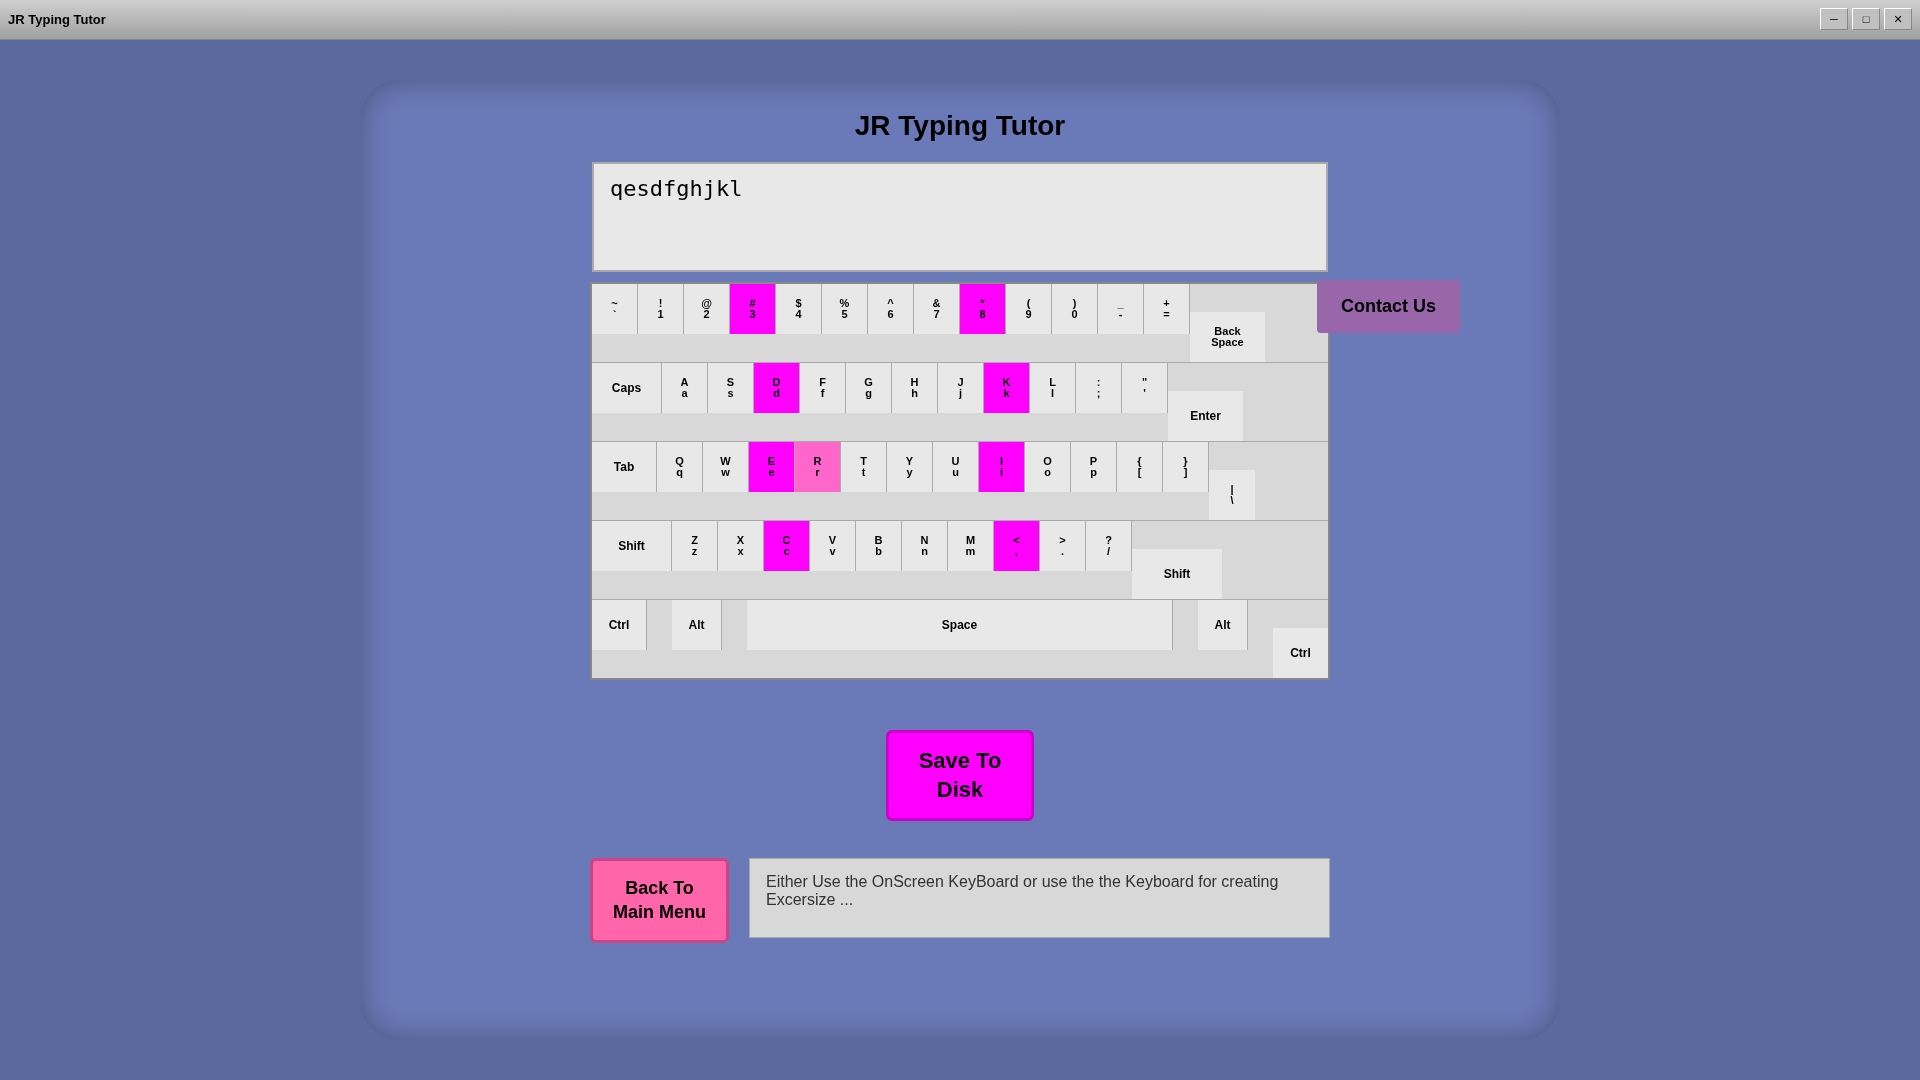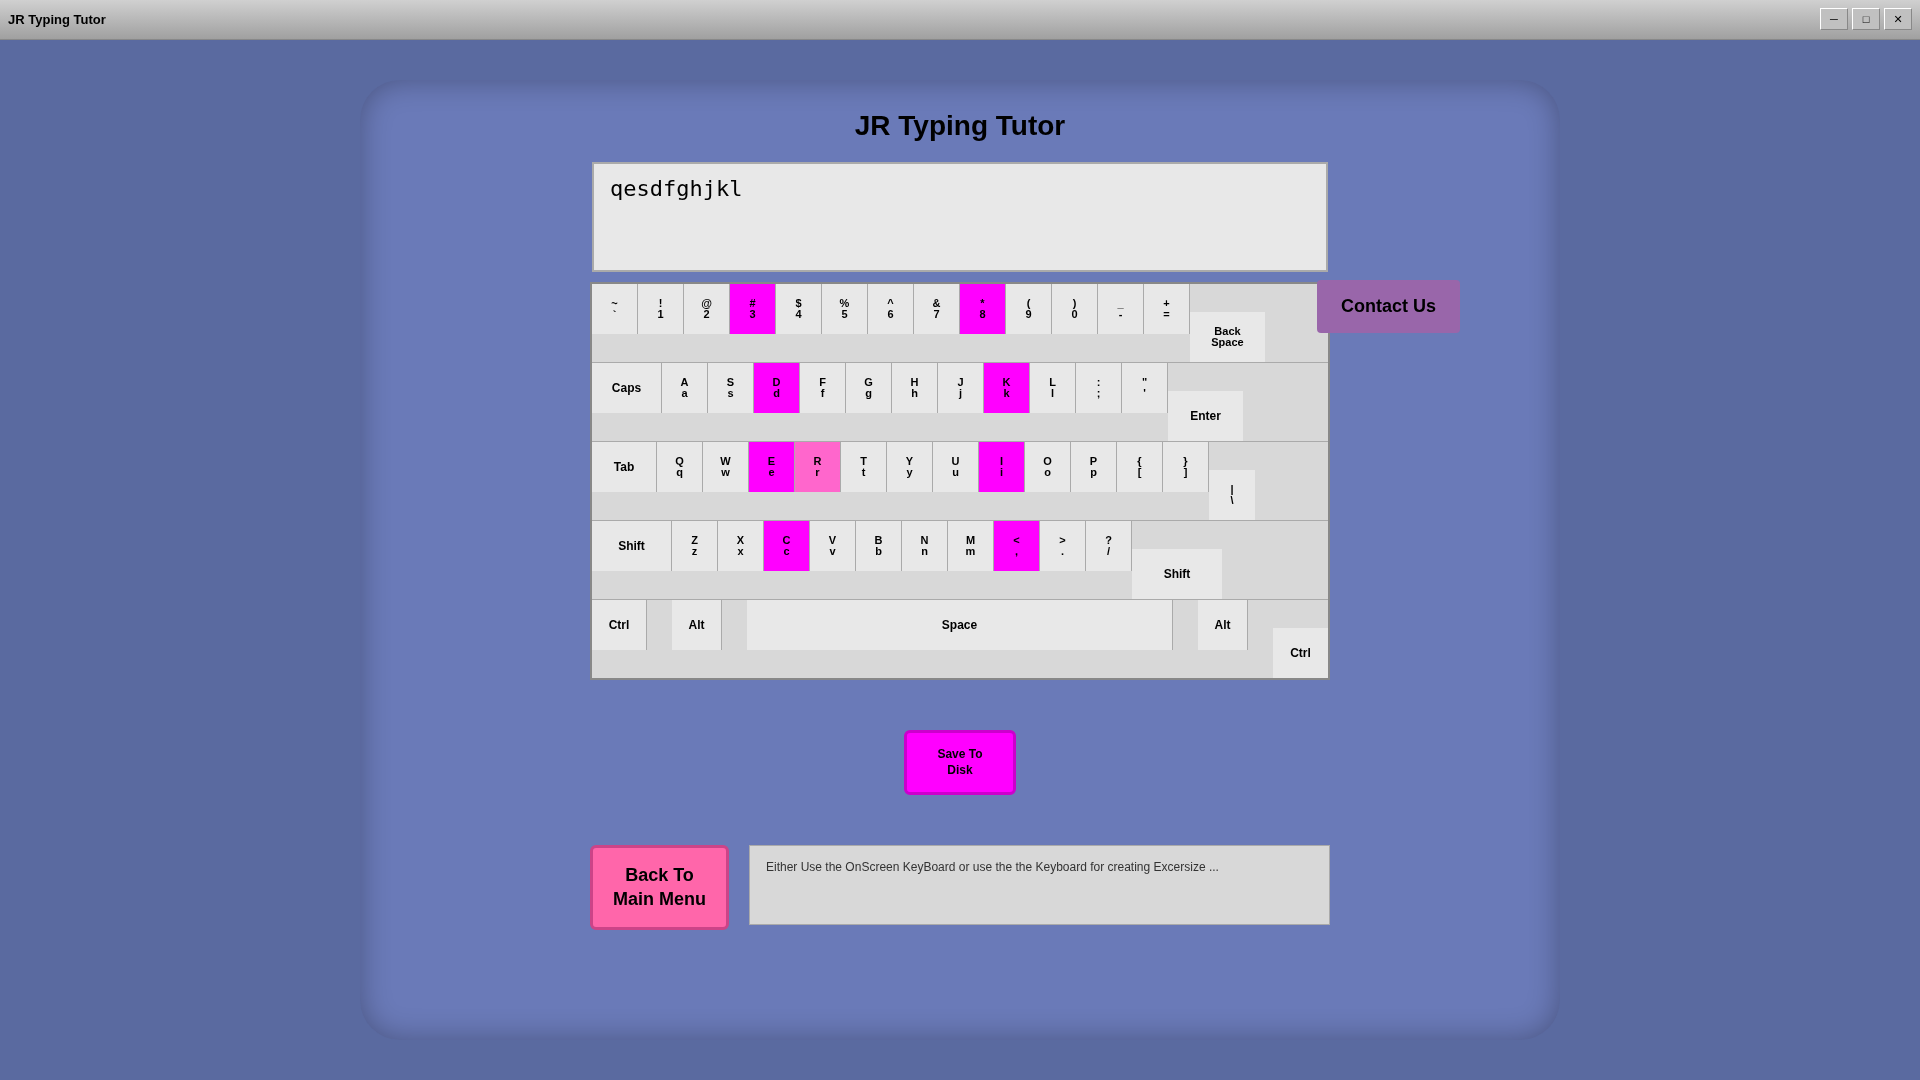--- a/index.html
+++ b/index.html
@@ -158,52 +158,52 @@
     }
     .key.enter {
       min-width: 75px;
     }
     .save-btn {
       margin-top: 50px;
       background: #ff00ff;
       color: #000;
       border: 3px solid #cc00cc;
       padding: 14px 30px;
-      font-size: 12px;
+      font-size: 22px;
       font-weight: bold;
       border-radius: 6px;
       cursor: pointer;
       line-height: 1.3;
       text-align: center;
     }
     .bottom-section {
       display: flex;
       align-items: flex-start;
       gap: 20px;
-      margin-top: 50px;
+      margin-top: 37px;
       width: 740px;
     }
     .back-btn {
       background: #ff66aa;
       color: #000;
       border: 3px solid #cc4488;
       padding: 16px 20px;
       font-size: 18px;
       font-weight: bold;
       border-radius: 6px;
       cursor: pointer;
       min-width: 130px;
       text-align: center;
       line-height: 1.3;
     }
     .info-box {
       background: #d8d8d8;
       border: 1px solid #aaa;
       padding: 14px 16px;
-      font-size: 12px;
+      font-size: 16px;
       color: #333;
       flex: 1;
       min-height: 80px;
     }
   </style>
 </head>
 <body>
 
 <div class="title-bar">
   <span class="title-bar-text">JR Typing Tutor</span>

